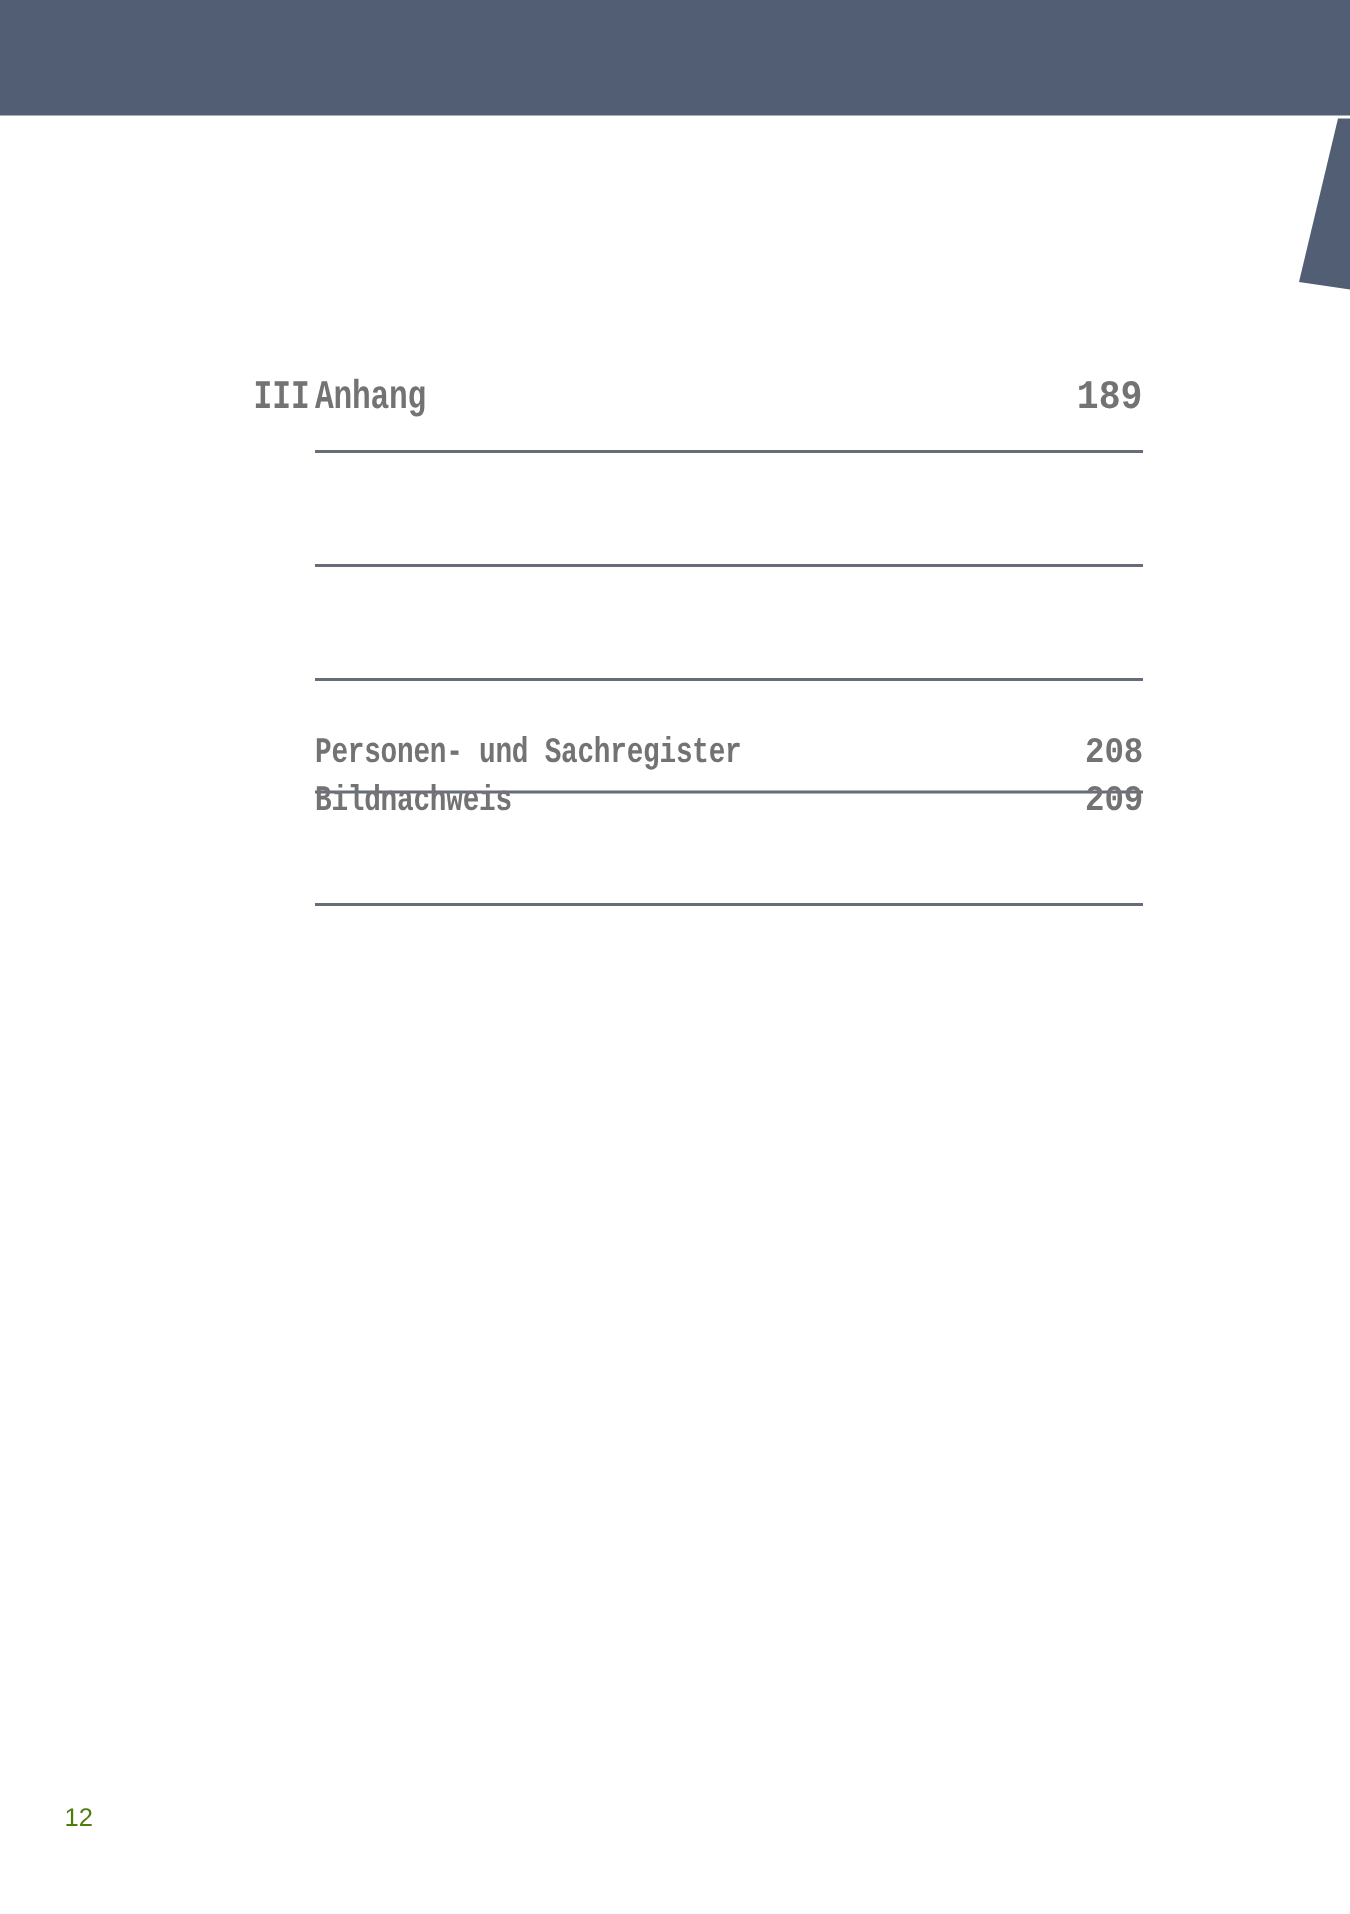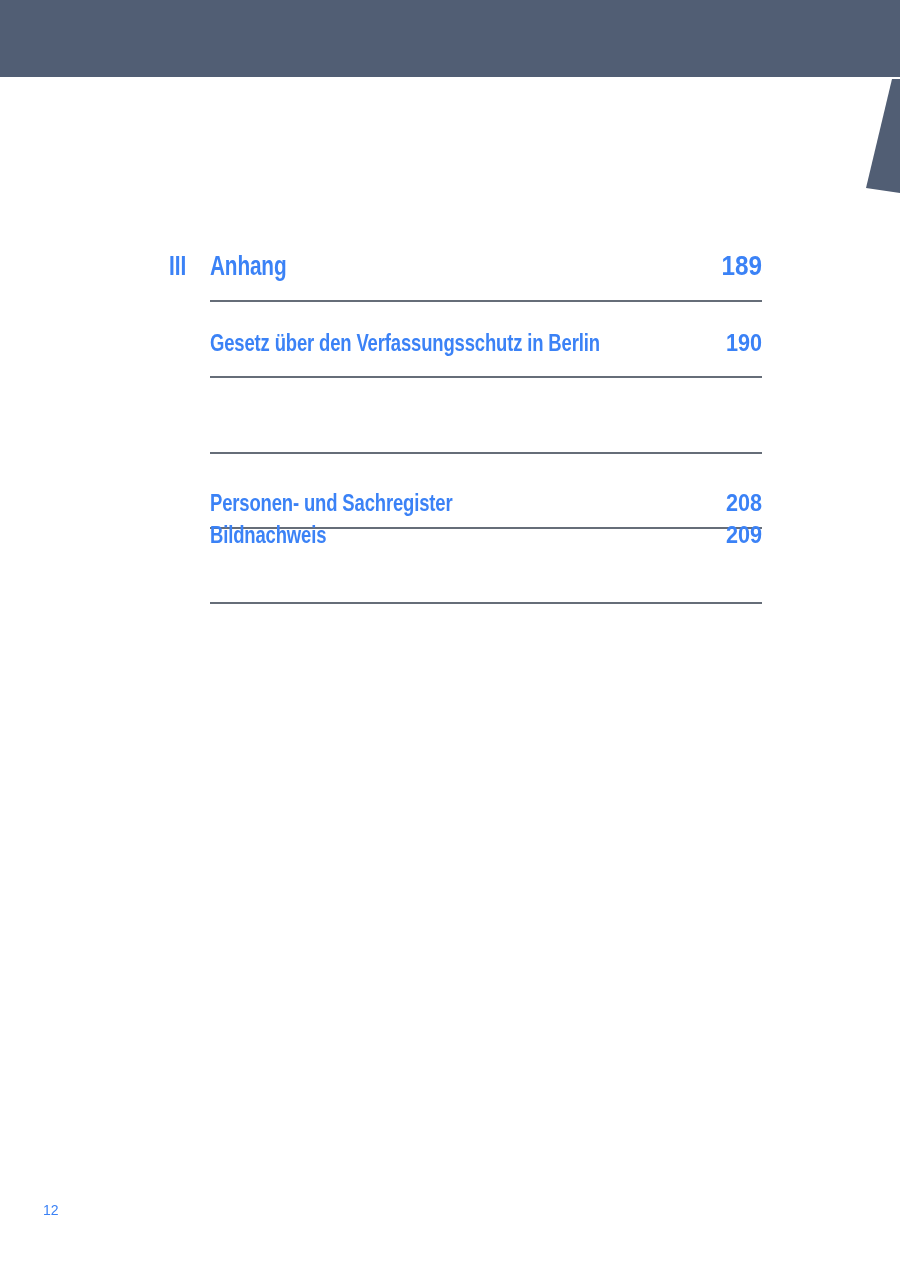--- a/index.html
+++ b/index.html
@@ -28,23 +28,24 @@
     left: 860px;
     top: 75px;
     width: 40px;
     height: 120px;
   }
   
   .toc-row {
     position: absolute;
     left: 210px;
     width: 552px;
-    color: #3b82f6;
+    color: #737373;
     font-weight: 700;
     white-space: nowrap;
+    font-family: Liberation Mono, monospace;
   }
   .toc-row.section {
     top: 250px;
     font-size: 27px;
     line-height: 1.25;
   }
   .toc-row.entry {
     font-size: 24px;
     line-height: 1.25;
   }
@@ -84,23 +85,23 @@
   #row-entry-2 { top: 488px; }
   #rule-2      { top: 452px; }
   #row-entry-3 { top: 520px; }
   #rule-3      { top: 527px; }
   #row-entry-4 { top: 622px; }
   #rule-4      { top: 602px; }
   .footer-page-number {
     position: absolute;
     left: 43px;
     top: 1202px;
-    font-size: 14px;
+    font-size: 17px;
     line-height: 1.2;
-    color: #3b82f6;
+    color: #4d7c0f;
     font-weight: 400;
   }
 </style>
 </head>
 <body>
 
 <div class="page">
 
   <div class="header-bar"></div>
 
@@ -109,24 +110,20 @@
   </svg>
 
   <div class="toc-row section">
     <span class="toc-numeral">III</span>
     <span class="toc-title">Anhang</span>
     <span class="toc-page">189</span>
   </div>
 
   <div class="rule" id="rule-0"></div>
 
-  <div class="toc-row entry" id="row-entry-0">
-    <span class="toc-title">Gesetz über den Verfassungsschutz in Berlin</span>
-    <span class="toc-page">190</span>
-  </div>
 
   <div class="rule" id="rule-1"></div>
 
 
   <div class="rule" id="rule-2"></div>
 
   <div class="toc-row entry" id="row-entry-2">
     <span class="toc-title">Personen- und Sachregister</span>
     <span class="toc-page">208</span>
   </div>

